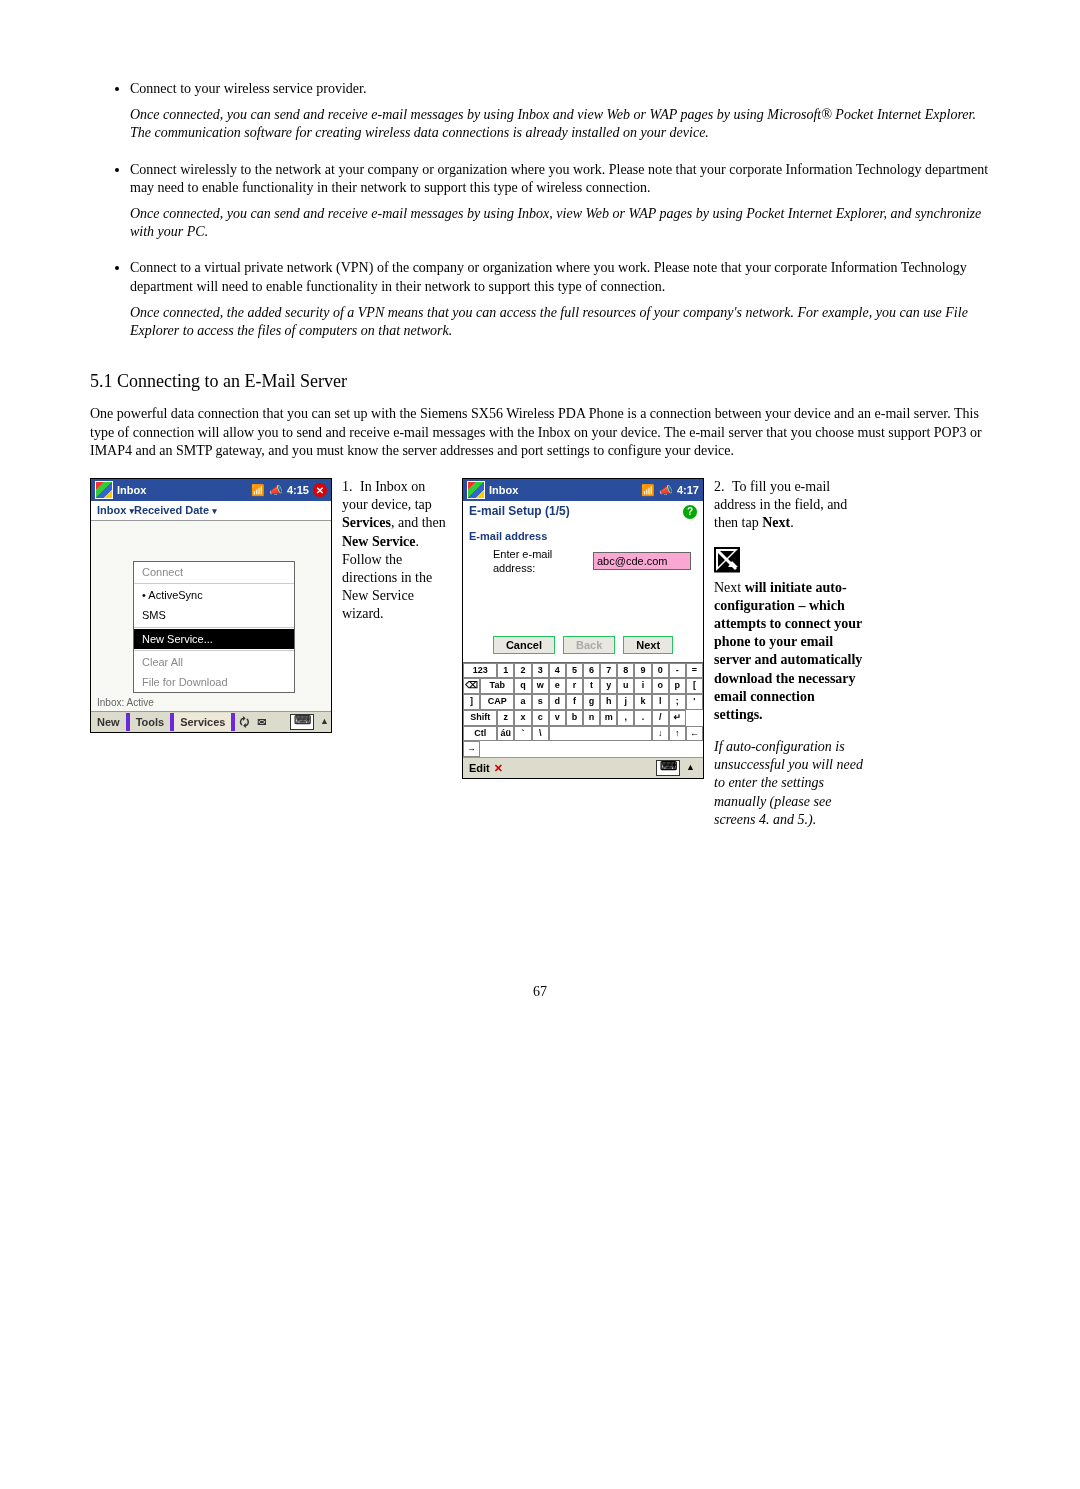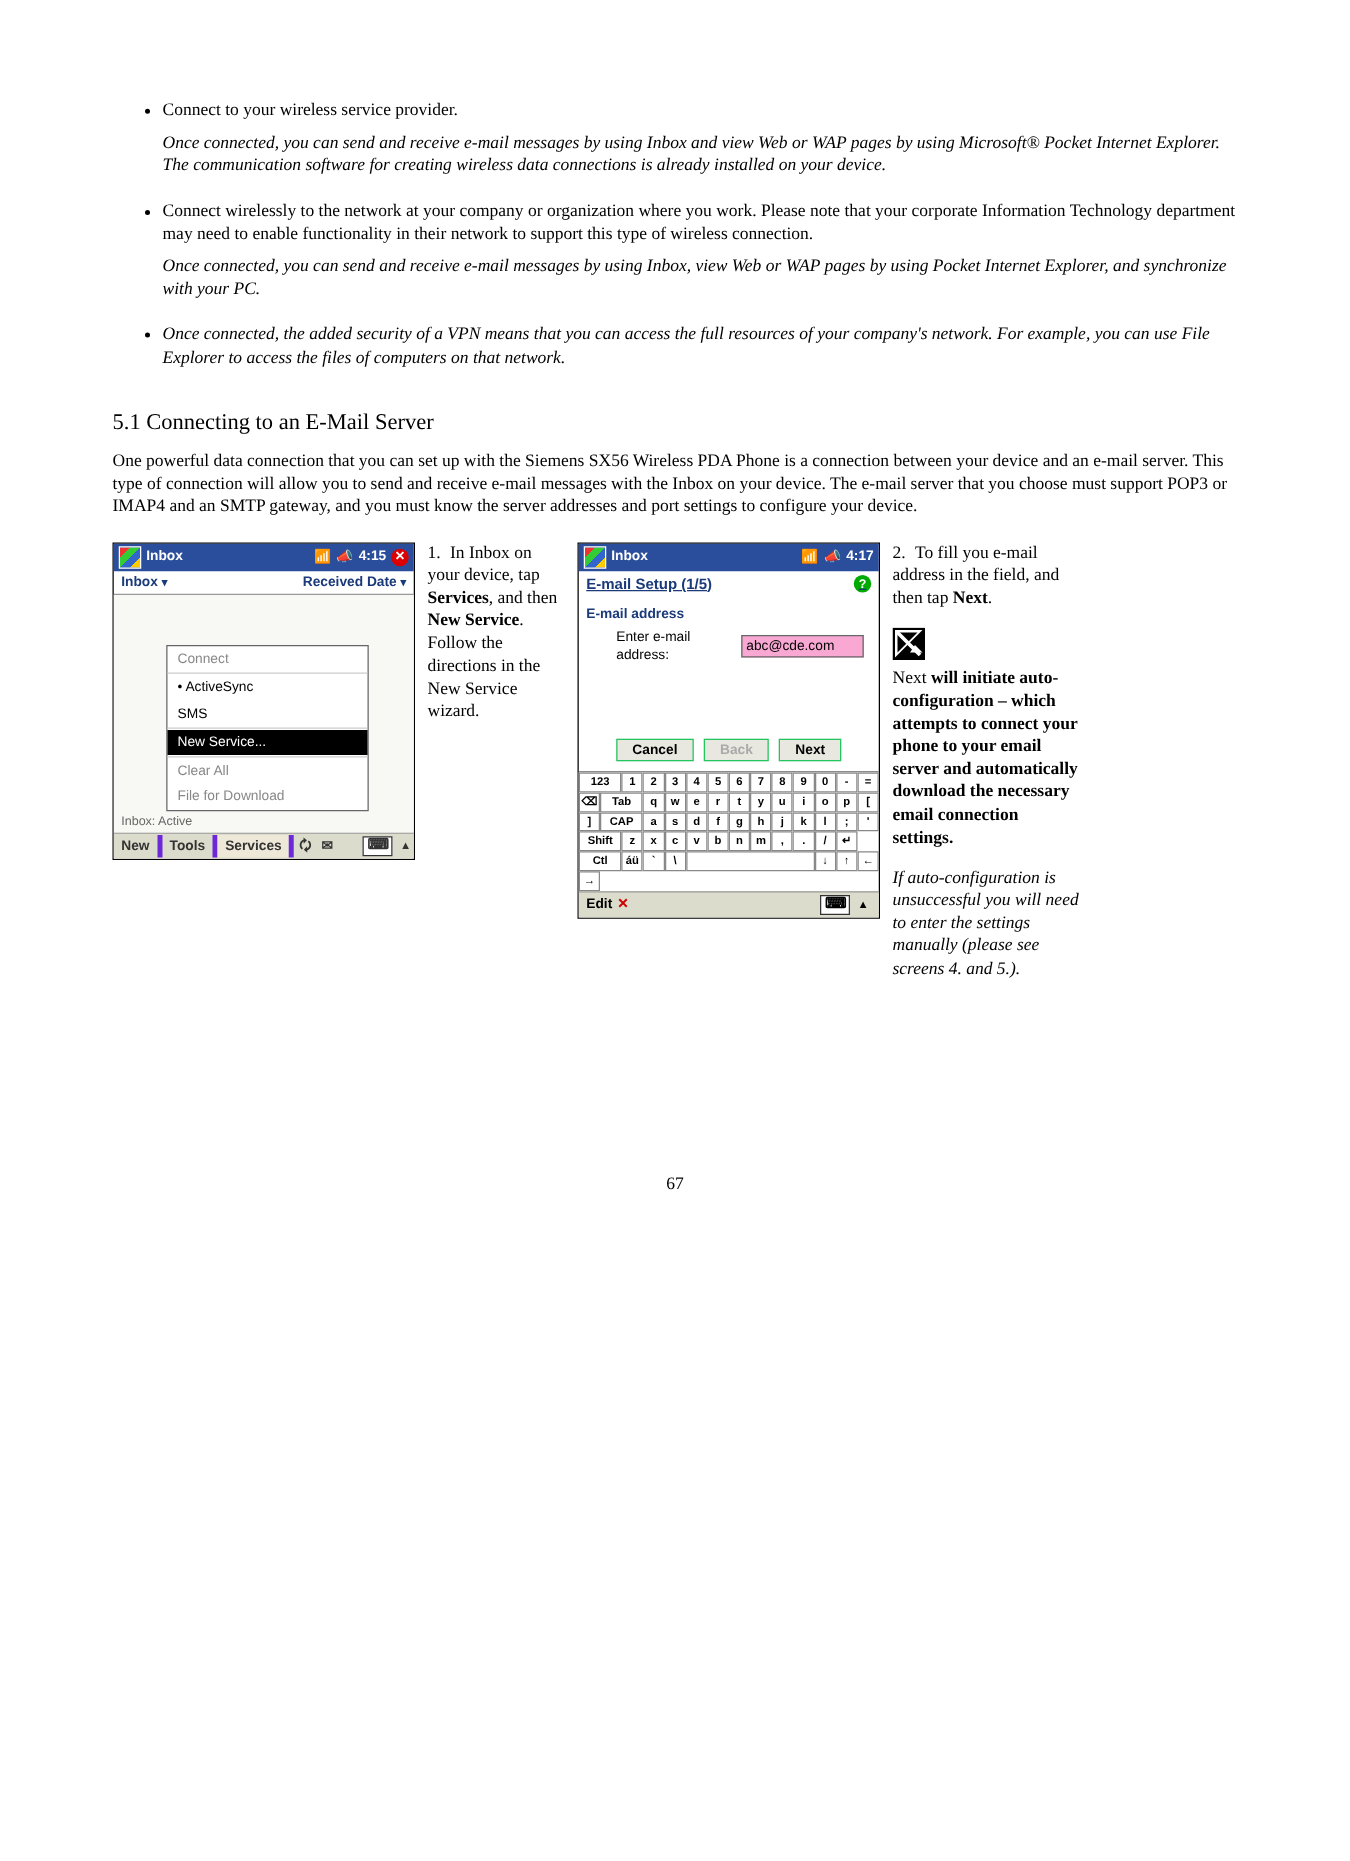--- a/index.html
+++ b/index.html
@@ -71,21 +71,21 @@
       width: 14px; height: 14px; display: inline-flex;
       align-items: center; justify-content: center;
     }
     .close-icon {
       background: #d00; border-radius: 50%; color: #fff; font-size: 10px; font-weight: bold;
     }
     .help-icon {
       background: #0a0; border-radius: 50%; color: #fff; font-size: 10px; font-weight: bold;
     }
     .inbox-subbar {
-      display: flex; justify-content: space-between; padding: 2px 6px;
+      display: flex; padding: 2px 6px;
       font-size: 11px; font-weight: bold; color: #1a3a7a;
       border-bottom: 1px solid #999;
     }
     .inbox-subbar .right { color: #1a3a7a; }
     .dropdown-arrow { font-size: 9px; }
     .pda-body {
       min-height: 190px;
       position: relative;
       background: #f8f8f4;
     }
@@ -127,21 +127,21 @@
       margin: 0 4px; display: inline-block; position: relative;
     }
     .kbd-icon::before {
       content: "⌨"; position: absolute; top: -2px; left: 3px; font-size: 12px;
     }
     .small-arrow { font-size: 9px; padding: 0 2px; }
 
     
     .setup-header {
       padding: 3px 6px; font-weight: bold; color: #1a3a7a; font-size: 12px;
-      display: flex; justify-content: space-between; align-items: center; text-decoration: underline;
+      display: flex; justify-content: space-between; align-items: center;
     }
     .label-block {
       padding: 6px 6px 0 6px;
     }
     .label-block .lbl { font-weight: bold; color: #1a3a7a; font-size: 11px; }
     .field-row { display: flex; gap: 4px; padding: 4px 6px 0 24px; font-size: 11px; align-items: center; }
     .field-row .flabel { font-size: 11px; }
     .field-row .finput { border: 1px solid #666; padding: 1px 3px; font-size: 11px; min-width: 90px; background: #f9a8d4; }
     .btn-row { display: flex; gap: 8px; justify-content: center; padding: 60px 6px 8px 6px; }
     .pda-btn {
@@ -196,20 +196,21 @@
 <ul class="bullets">
   <li>
     <span>Connect to your wireless service provider.</span>
     <p class="indent-p italic">Once connected, you can send and receive e-mail messages by using Inbox and view Web or WAP pages by using Microsoft® Pocket Internet Explorer. The communication software for creating wireless data connections is already installed on your device.</p>
   </li>
   <li>
     <span>Connect wirelessly to the network at your company or organization where you work.  Please note that your corporate Information Technology department may need to enable functionality in their network to support this type of wireless connection.</span>
     <p class="indent-p italic">Once connected, you can send and receive e-mail messages by using Inbox, view Web or WAP pages by using Pocket Internet Explorer, and synchronize with your PC.</p>
   </li>
   <li>
+    <span>Connect to a virtual private network (VPN) of the company or organization where you work.  Please note that your corporate Information Technology department will need to enable functionality in their network to support this type of connection.</span>
     <p class="indent-p italic">Once connected, the added security of a VPN means that you can access the full resources of your company's network. For example, you can use File Explorer to access the files of computers on that network.</p>
   </li>
 </ul>
 
 <h2 class="section-heading">5.1 Connecting to an E-Mail Server</h2>
 
 <p class="intro-p">One powerful data connection that you can set up with the Siemens SX56 Wireless PDA Phone is a connection between your device and an e-mail server.  This type of connection will allow you to send and receive e-mail messages with the Inbox on your device.  The e-mail server that you choose must support POP3 or IMAP4 and an SMTP gateway, and you must know the server addresses and port settings to configure your device.</p>
 
 <div class="screenshots-row">
 

